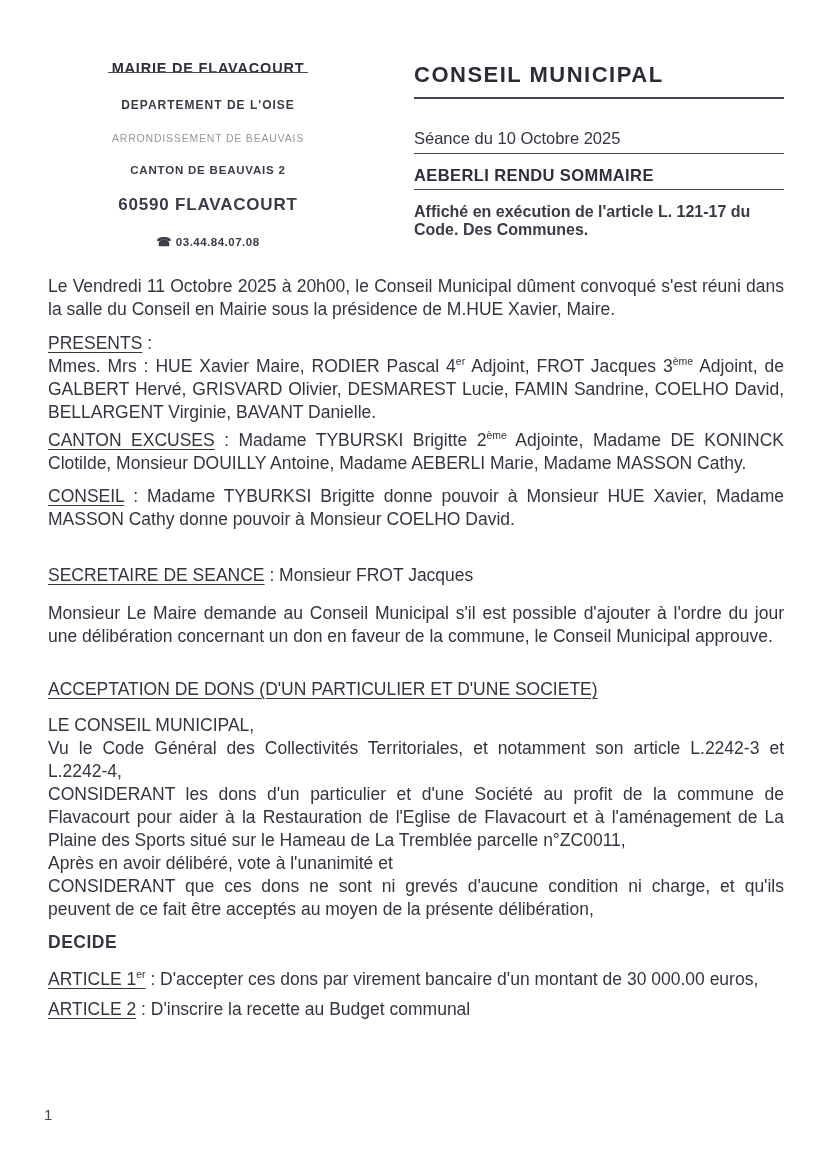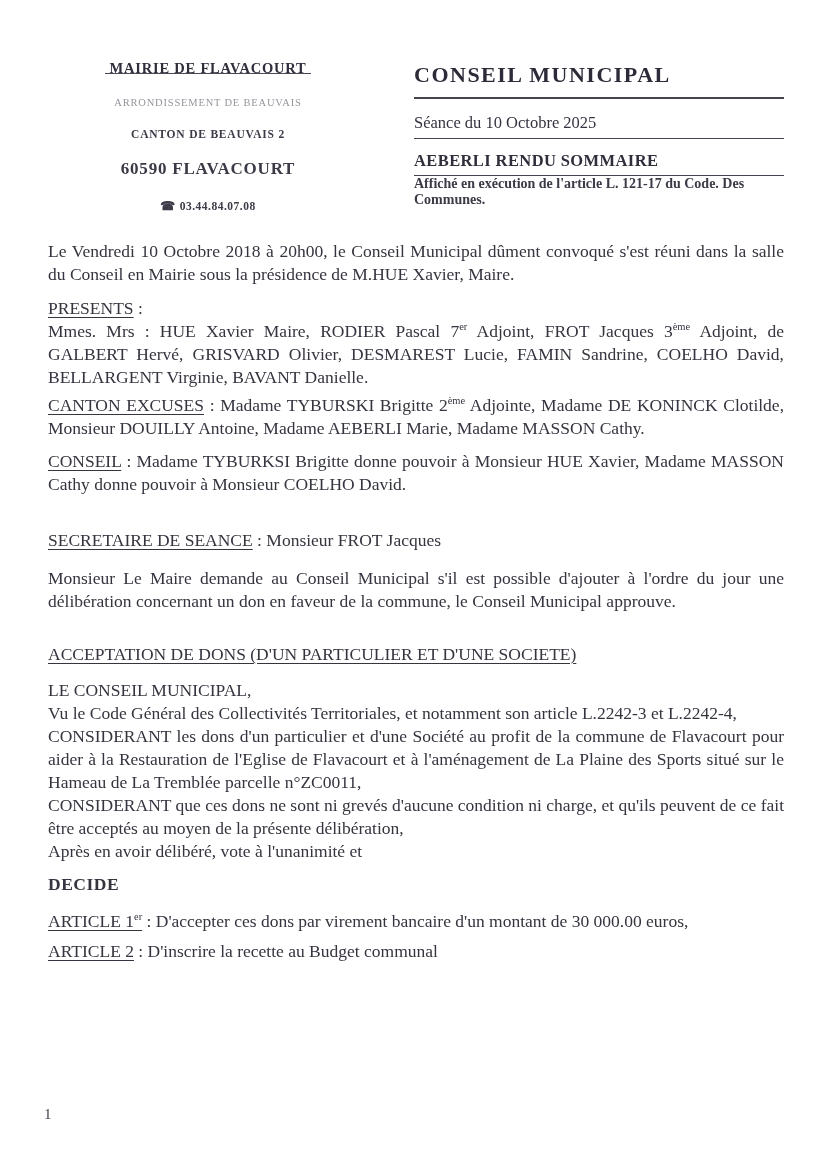--- a/index.html
+++ b/index.html
@@ -1,21 +1,21 @@
 <!DOCTYPE html>
 <html><head>
 <meta charset="utf-8">
 <style>
   html, body { margin: 0; padding: 0; background: #ffffff; }
   .page {
     position: relative;
     width: 826px;
     height: 1169px;
     background: #ffffff;
-    font-family: Liberation Serif, serif;
+    font-family: Liberation Sans, sans-serif;
     color: #35343f;
     padding: 48px 42px 0 48px;
     box-sizing: border-box;
     overflow: hidden;
   }
   
   .header { display: flex; align-items: flex-start; }
   .header-left { width: 320px; text-align: center; padding-top: 12px; flex: none; }
   .mairie-name { font-weight: bold; font-size: 14.5px; letter-spacing: .8px; color: #2f2e3b; }
   .struck { position: relative; display: inline-block; padding: 0 2px; }
@@ -24,25 +24,25 @@
   .arr    { font-size: 10.5px; margin-top: 20px;  letter-spacing: .8px; color: #97959d; }
   .canton { font-weight: bold; font-size: 11.5px; margin-top: 20px; letter-spacing: .8px; color: #3b3a46; }
   .cp     { font-weight: bold; font-size: 17px; margin-top: 19px; letter-spacing: .8px; color: #3b3a46; }
   .phone  { font-weight: bold; font-size: 11.5px; margin-top: 20px; letter-spacing: .5px; color: #3b3a46; }
   .phone-icon { font-size: 12px; margin-right: 4px; }
 
   .header-right { flex: 1; padding-left: 46px; padding-top: 14px; }
   .doc-title { font-size: 22px; font-weight: bold; letter-spacing: 1.5px; color: #2c2b38; }
   .rule { height: 0; border-bottom: 2px solid #44434f; }
   .rule-title    { margin-top: 9px; }
-  .seance { font-size: 16.5px; margin-top: 14px; color: #343340; }
+  .seance { font-size: 16.5px; margin-top: 30px; color: #343340; }
   .rule-seance   { margin-top: 5px; border-bottom-width: 1px; }
   .doc-subtitle { font-size: 16.5px; font-weight: bold; margin-top: 12px; letter-spacing: .4px; color: #2f2e3b; }
   .rule-subtitle { margin-top: 4px; border-bottom-width: 1.5px; }
-  .notice { font-size: 14px; font-weight: bold; color: #3b3a46; }
+  .notice { font-size: 16px; font-weight: bold; margin-top: 13px; color: #3b3a46; }
 
   
   .docbody { margin-top: 26px; font-size: 17.5px; line-height: 23px; text-align: justify; }
   .docbody p { margin: 0; }
   .u { text-decoration: underline; text-underline-offset: 3px; text-decoration-thickness: 1px; }
   sup { font-size: 0.6em; line-height: 0; vertical-align: super; }
 
   .p-intro      { margin-bottom: 11px !important; }
   .p-presents   { margin-bottom: 5px  !important; }
   .p-absents    { margin-bottom: 10px !important; }
@@ -57,58 +57,59 @@
   .page-number { position: absolute; left: 44px; top: 1106px; font-size: 15px; color: #45444f; }
 </style>
 </head>
 <body>
 
 <div class="page">
 
   <header class="header">
     <div class="header-left">
       <div class="mairie-name"><span class="struck">MAIRIE DE FLAVACOURT</span></div>
+      <div class="dept">DEPARTEMENT DE L'OISE</div>
       <div class="arr">ARRONDISSEMENT DE BEAUVAIS</div>
       <div class="canton">CANTON DE BEAUVAIS 2</div>
       <div class="cp">60590 FLAVACOURT</div>
       <div class="phone"><span class="phone-icon">☎</span><span>03.44.84.07.08</span></div>
     </div>
 
     <div class="header-right">
       <div class="doc-title">CONSEIL MUNICIPAL</div>
       <div class="rule rule-title"></div>
       <div class="seance">Séance du 10 Octobre 2025</div>
       <div class="rule rule-seance"></div>
       <div class="doc-subtitle">AEBERLI RENDU SOMMAIRE</div>
       <div class="rule rule-subtitle"></div>
       <div class="notice">Affiché en exécution de l'article L. 121-17 du Code. Des Communes.</div>
     </div>
   </header>
 
   <main class="docbody">
 
-    <p class="p-intro">Le Vendredi 10 Octobre 2018 à 20h00, le Conseil Municipal dûment convoqué s'est réuni dans la salle du Conseil en Mairie sous la présidence de M.HUE Xavier, Maire.</p>
+    <p class="p-intro">Le Vendredi 11 Octobre 2025 à 20h00, le Conseil Municipal dûment convoqué s'est réuni dans la salle du Conseil en Mairie sous la présidence de M.HUE Xavier, Maire.</p>
 
-    <p class="p-presents"><span class="u">PRESENTS</span><span> :</span><br><span>Mmes. Mrs : HUE Xavier Maire, RODIER Pascal 7</span><sup>er</sup><span> Adjoint, FROT Jacques 3</span><sup>ème</sup><span> Adjoint, de GALBERT Hervé, GRISVARD Olivier, DESMAREST Lucie, FAMIN Sandrine, COELHO David, BELLARGENT Virginie, BAVANT Danielle.</span></p>
+    <p class="p-presents"><span class="u">PRESENTS</span><span> :</span><br><span>Mmes. Mrs : HUE Xavier Maire, RODIER Pascal 4</span><sup>er</sup><span> Adjoint, FROT Jacques 3</span><sup>ème</sup><span> Adjoint, de GALBERT Hervé, GRISVARD Olivier, DESMAREST Lucie, FAMIN Sandrine, COELHO David, BELLARGENT Virginie, BAVANT Danielle.</span></p>
 
     <p class="p-absents"><span class="u">CANTON EXCUSES</span><span> : Madame TYBURSKI Brigitte 2</span><sup>ème</sup><span> Adjointe, Madame DE KONINCK Clotilde, Monsieur DOUILLY Antoine, Madame AEBERLI Marie, Madame MASSON Cathy.</span></p>
 
     <p class="p-pouvoirs"><span class="u">CONSEIL</span><span> : Madame TYBURKSI Brigitte donne pouvoir à Monsieur HUE Xavier, Madame MASSON Cathy donne pouvoir à Monsieur COELHO David.</span></p>
 
     <p class="p-secretaire"><span class="u">SECRETAIRE DE SEANCE</span><span> : Monsieur FROT Jacques</span></p>
 
     <p class="p-maire">Monsieur Le Maire demande au Conseil Municipal s'il est possible d'ajouter à l'ordre du jour une délibération concernant un don en faveur de la commune, le Conseil Municipal approuve.</p>
 
     <p class="p-section"><span class="u">ACCEPTATION DE DONS (D'UN PARTICULIER ET D'UNE SOCIETE)</span></p>
 
     <p>LE CONSEIL MUNICIPAL,</p>
     <p>Vu le Code Général des Collectivités Territoriales, et notamment son article L.2242-3 et L.2242-4,</p>
     <p>CONSIDERANT les dons d'un particulier et d'une Société au profit de la commune de Flavacourt pour aider à la Restauration de l'Eglise de Flavacourt et à l'aménagement de La Plaine des Sports situé sur le Hameau de La Tremblée parcelle n°ZC0011,</p>
+    <p>Après en avoir délibéré, vote à l'unanimité et</p>
     <p>CONSIDERANT que ces dons ne sont ni grevés d'aucune condition ni charge, et qu'ils peuvent de ce fait être acceptés au moyen de la présente délibération,</p>
-    <p>Après en avoir délibéré, vote à l'unanimité et</p>
 
     <p class="p-decide">DECIDE</p>
 
     <p class="p-article1"><span class="u"><span>ARTICLE 1</span><sup>er</sup></span><span> : D'accepter ces dons par virement bancaire d'un montant de 30 000.00 euros,</span></p>
 
     <p><span class="u">ARTICLE 2</span><span> : D'inscrire la recette au Budget communal</span></p>
 
   </main>
 
   <div class="page-number">1</div>

